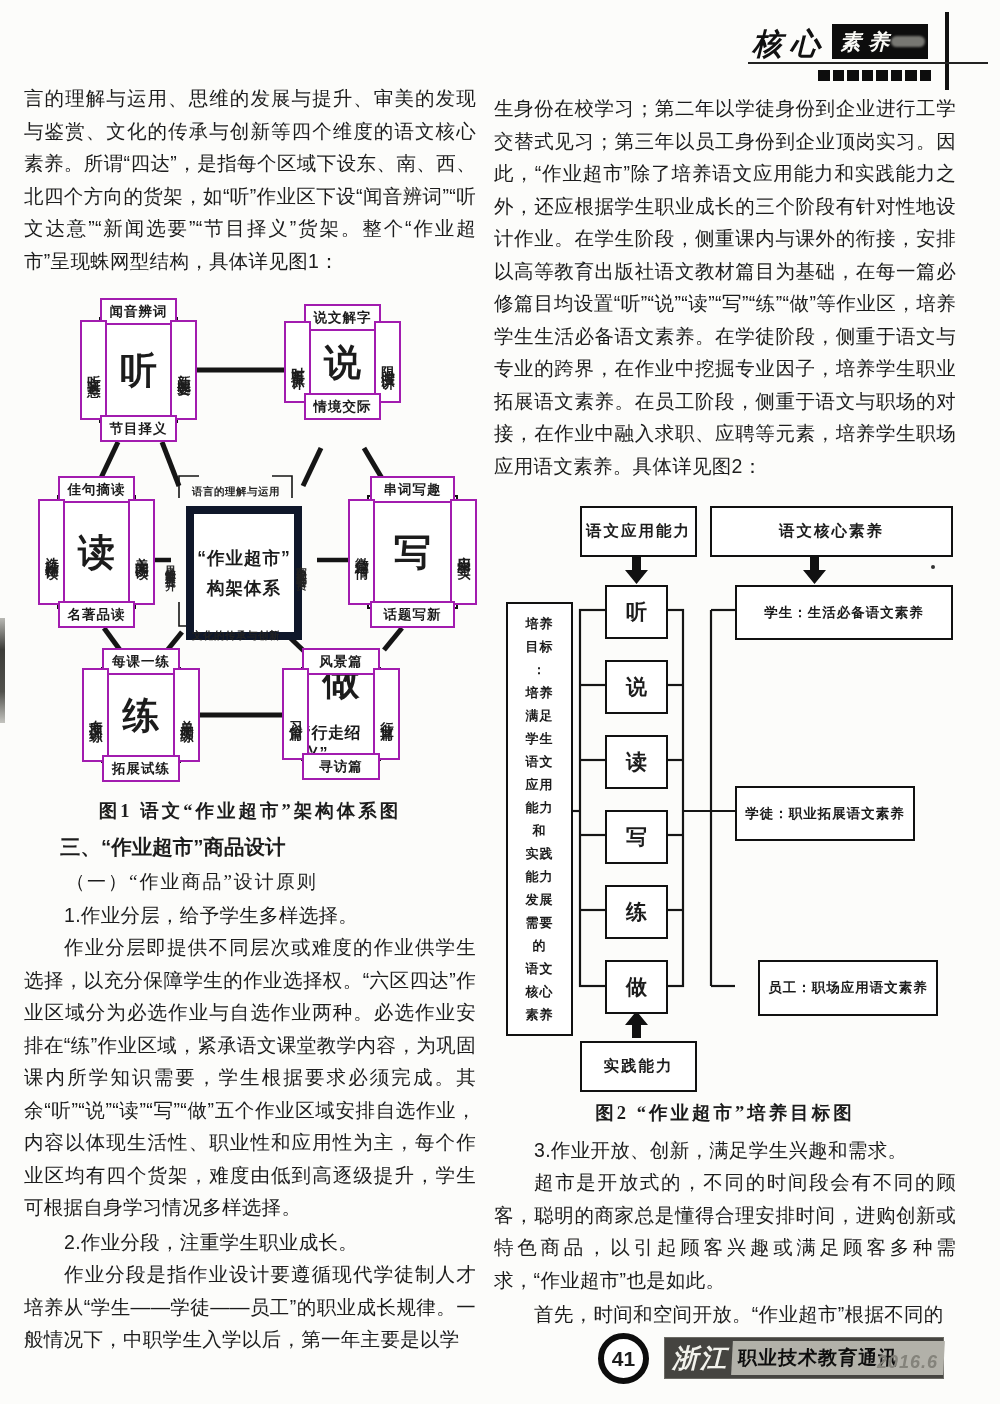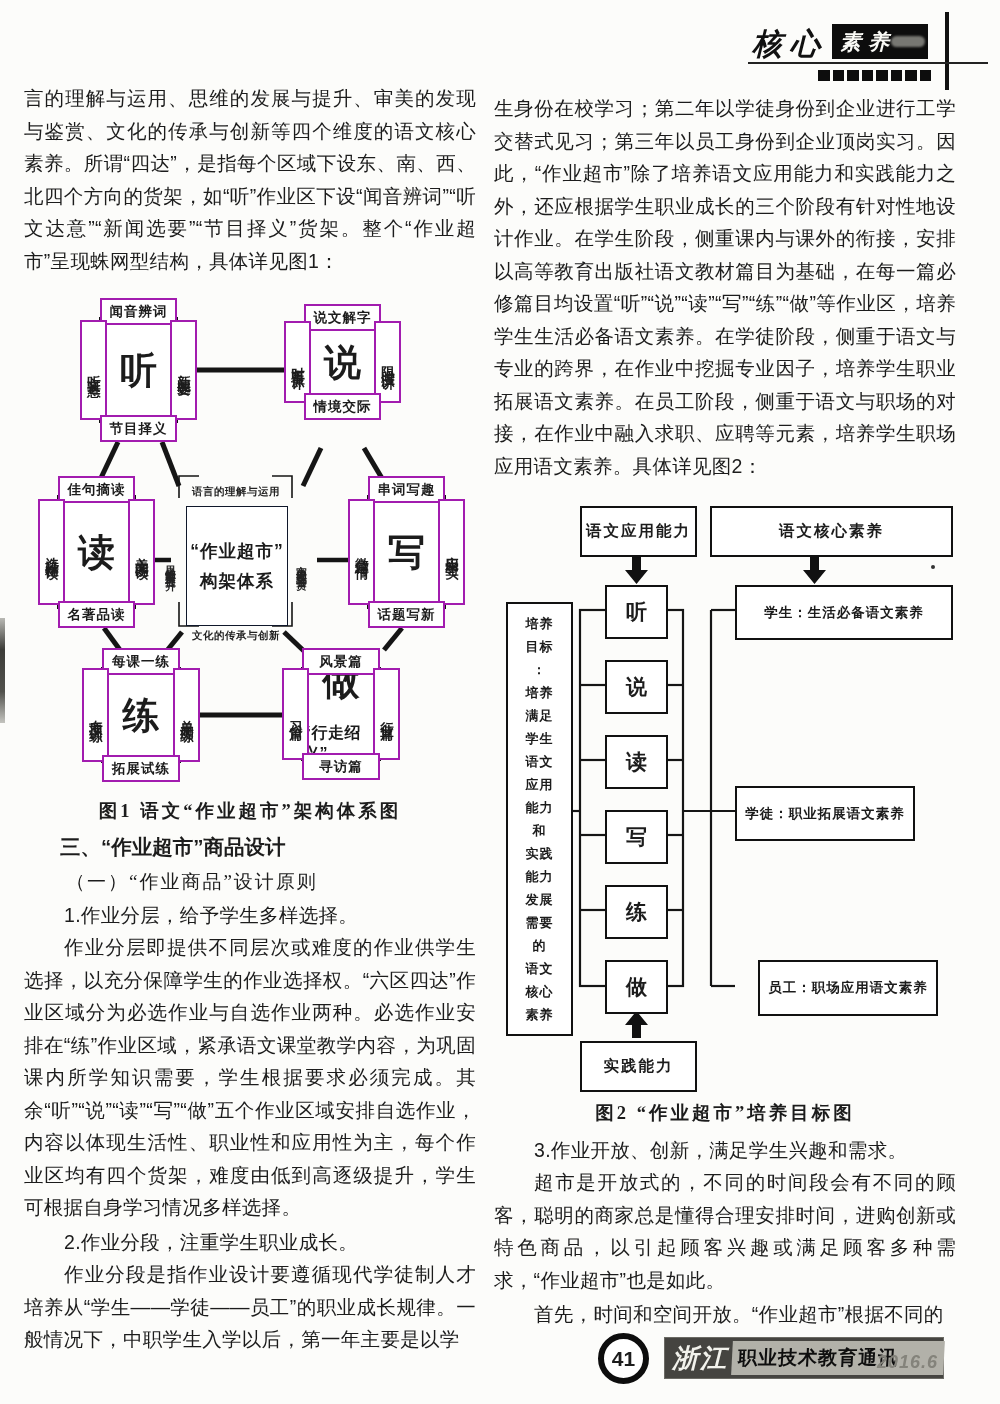--- a/index.html
+++ b/index.html
@@ -40,21 +40,21 @@
   .shelf.b{left:17%;right:17%;bottom:0;height:23px;}
   .shelf.l{left:0;top:15%;bottom:15%;width:23px;writing-mode:vertical-rl;text-orientation:upright;
         letter-spacing:3px;}
   .shelf.r{right:0;top:15%;bottom:15%;width:23px;writing-mode:vertical-rl;text-orientation:upright;
         letter-spacing:3px;}
   .core{position:absolute;left:19px;right:19px;top:19px;bottom:19px;background:#fff;
         border:2.5px solid #111;display:flex;flex-direction:column;align-items:center;
         justify-content:center;z-index:1;}
   .core .big{font-size:37px;font-weight:900;line-height:1;}
   .core .sub{font-size:16px;font-weight:bold;margin-top:23px;letter-spacing:.5px;}
-  .centerbox{position:absolute;left:164px;top:214px;width:100px;height:118px;border:1px solid #0f172a;
+  .centerbox{position:absolute;left:164px;top:214px;width:100px;height:118px;border:8px solid #0f172a;
         background:#fff;display:flex;flex-direction:column;align-items:center;justify-content:center;
         gap:6px;z-index:2;}
   .centerbox span{font-weight:900;font-size:17.5px;letter-spacing:1px;}
   .ctext{position:absolute;font-weight:bold;font-size:10.5px;letter-spacing:.5px;color:#222;
         text-align:center;z-index:2;}
   .ctext.v{writing-mode:vertical-rl;text-orientation:upright;letter-spacing:2px;}
   
   .fig2{position:absolute;left:498px;top:500px;width:455px;height:595px;}
   .fig2 svg{position:absolute;left:0;top:0;z-index:0;}
   .f2box{position:absolute;background:#fff;border:2.5px solid #111;display:flex;align-items:center;
@@ -152,21 +152,21 @@
     <div class="cluster" style="left:16px;top:184px;width:117px;height:152px;">
       <div class="shelf t">佳句摘读</div>
       <div class="shelf l">选段精读</div>
       <div class="core">
           <span class="big">读</span>
         </div>
       <div class="shelf r">美文朗读</div>
       <div class="shelf b">名著品读</div>
     </div>
 
-    <div class="cluster" style="left:326px;top:184px;width:117px;height:152px;">
+    <div class="cluster" style="left:326px;top:184px;width:117px;height:152px;padding-left:12px;">
       <div class="shelf t">串词写趣</div>
       <div class="shelf l">微信写情</div>
       <div class="core">
           <span class="big">写</span>
         </div>
       <div class="shelf r">应用写实</div>
       <div class="shelf b">话题写新</div>
     </div>
 
     <div class="cluster" style="left:60px;top:356px;width:118px;height:134px;">

